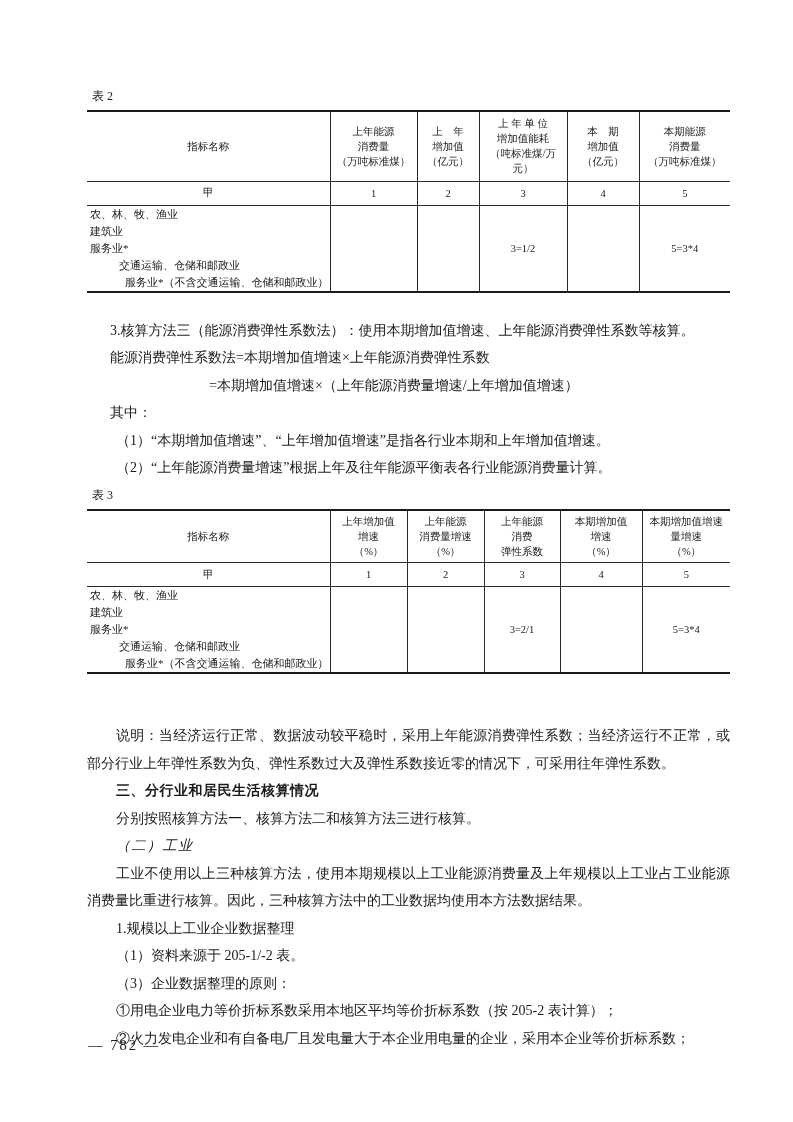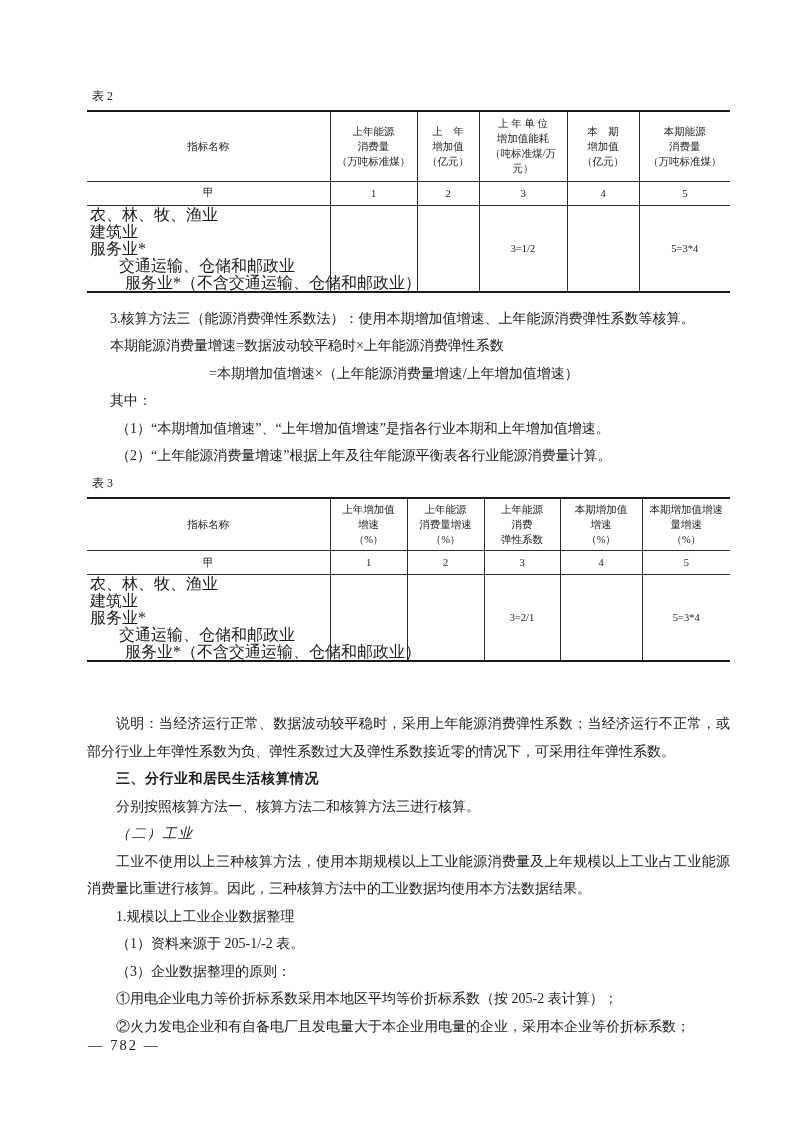--- a/index.html
+++ b/index.html
@@ -40,34 +40,34 @@
   }
   table.stat-table th:first-child, table.stat-table td:first-child { border-left: none; }
   table.stat-table th:last-child,  table.stat-table td:last-child  { border-right: none; }
   tr.hdr-row-t2 th { height: 70px; line-height: 15px; white-space: pre-line; }
   tr.hdr-row-t3 th { height: 53px; line-height: 15px; white-space: pre-line; }
   tr.code-row td { height: 24px; }
   tr.body-row td { height: 85px; vertical-align: middle; }
   td.stub-cell { vertical-align: top !important; text-align: left !important; padding: 0 !important; }
   .row-line {
     line-height: 17px;
-    font-size: 16px;
+    font-size: 11px;
     white-space: nowrap;
     padding-left: 3px;
   }
   .row-line.ind-1 { padding-left: 32px; }
   .row-line.ind-2 { padding-left: 38px; }
   .textflow {
     font-size: 14px;
     line-height: 27.5px;
     text-align: justify;
     margin-top: 48px;
   }
   .textflow p { margin: 0; }
-  .tb1 { margin-top: 12px; margin-bottom: 2px; }
+  .tb1 { margin-top: 24px; margin-bottom: 2px; }
   .tb2 { margin-top: 5px; }
   .ind-norm   { text-indent: 29px; }
   .ind-formula{ text-indent: 23px; }
   .ind-cont   { text-indent: 122px; }
   .sec-heading {
     font-family: "Liberation Sans", "DejaVu Sans", sans-serif;
     font-weight: bold;
     font-size: 14px;
     letter-spacing: 0.5px;
   }
@@ -135,21 +135,21 @@
       <td></td>
       <td>3=1/2</td>
       <td></td>
       <td>5=3*4</td>
     </tr>
   </tbody>
     </table>
 
   <div class="textflow tb1">
     <p class="ind-formula">3.核算方法三（能源消费弹性系数法）：使用本期增加值增速、上年能源消费弹性系数等核算。</p>
-    <p class="ind-formula">本期能源消费量增速=数据波动较平稳时×上年能源消费弹性系数</p>
+    <p class="ind-formula">能源消费弹性系数法=本期增加值增速×上年能源消费弹性系数</p>
     <p class="ind-cont">=本期增加值增速×（上年能源消费量增速/上年增加值增速）</p>
     <p class="ind-formula">其中：</p>
     <p class="ind-norm">（1）“本期增加值增速”、“上年增加值增速”是指各行业本期和上年增加值增速。</p>
     <p class="ind-norm">（2）“上年能源消费量增速”根据上年及往年能源平衡表各行业能源消费量计算。</p>
   </div>
 
   <div class="table-label tb2">表 3</div>
   <table class="stat-table">
     <colgroup>
       <col style="width:243px">

